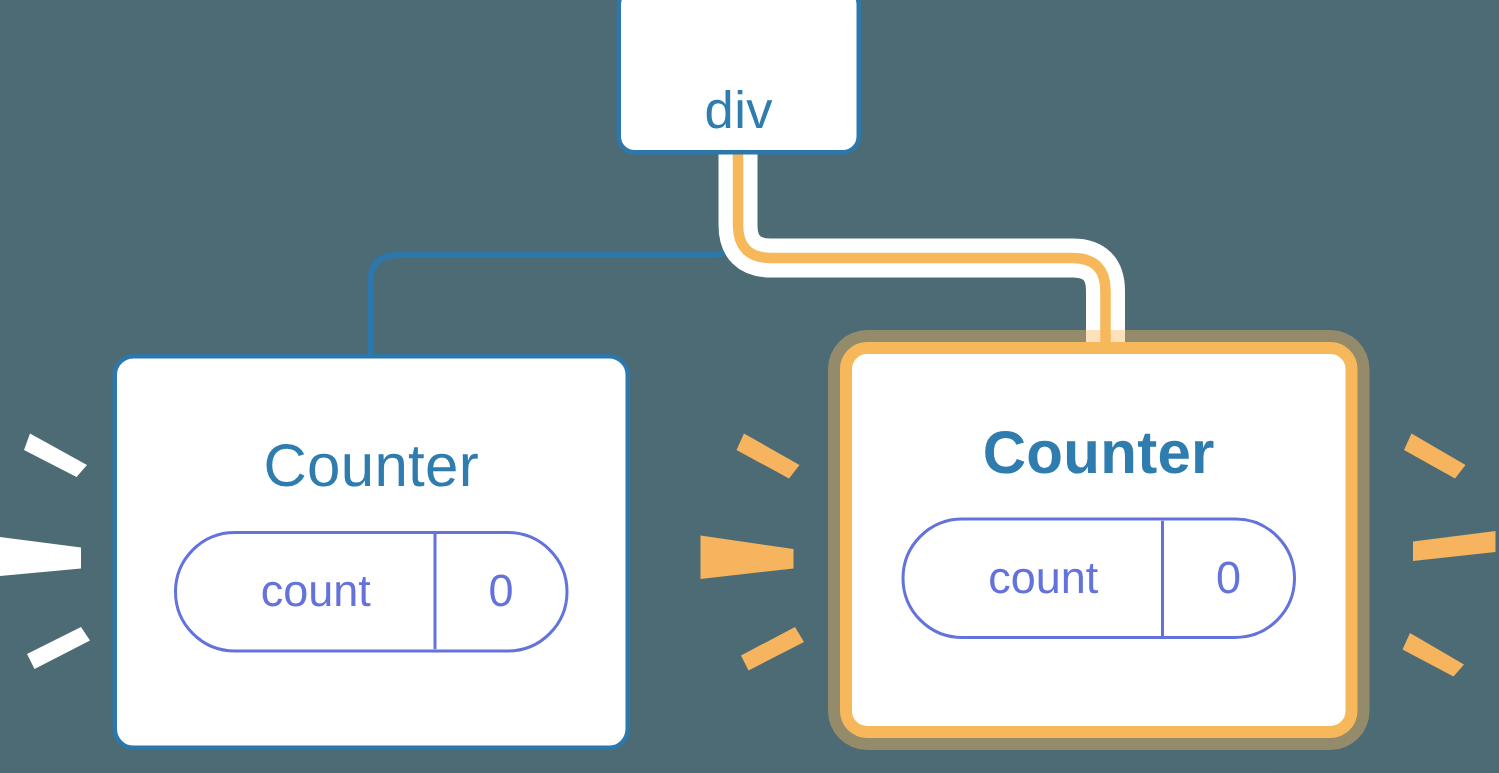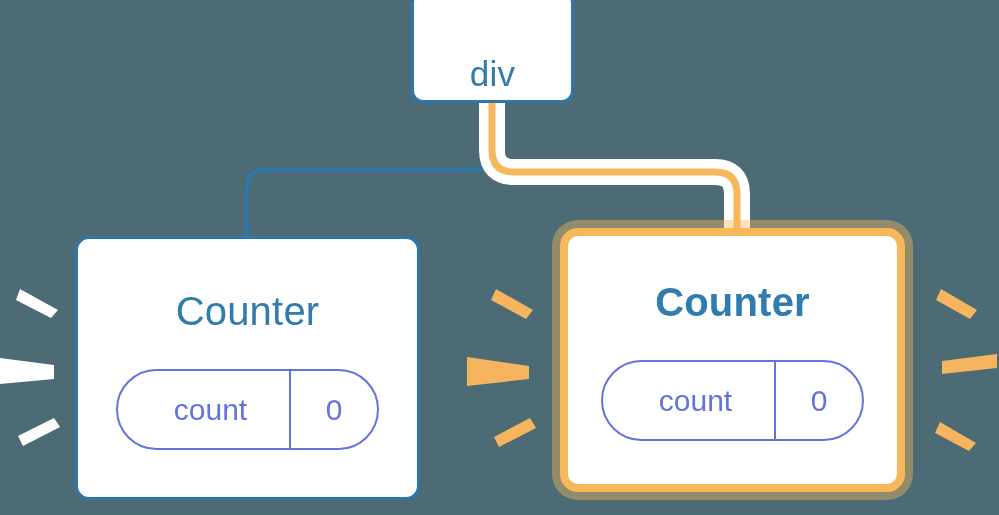--- a/index.html
+++ b/index.html
@@ -98,21 +98,21 @@
     line-height: 1;
     letter-spacing: 0.2px;
   }
   .node-title.bold {
     font-weight: 700;
     margin-top: 46px;
   }
 
   
   .pill {
-    margin-top: 38px;
+    margin-top: 23px;
     height: 77px;
     width: 259px;
     border: 2px solid #6473dc;
     border-radius: 999px;
     display: flex;
     align-items: stretch;
     overflow: hidden;
     background: #ffffff;
   }
   .pill-key, .pill-val {

